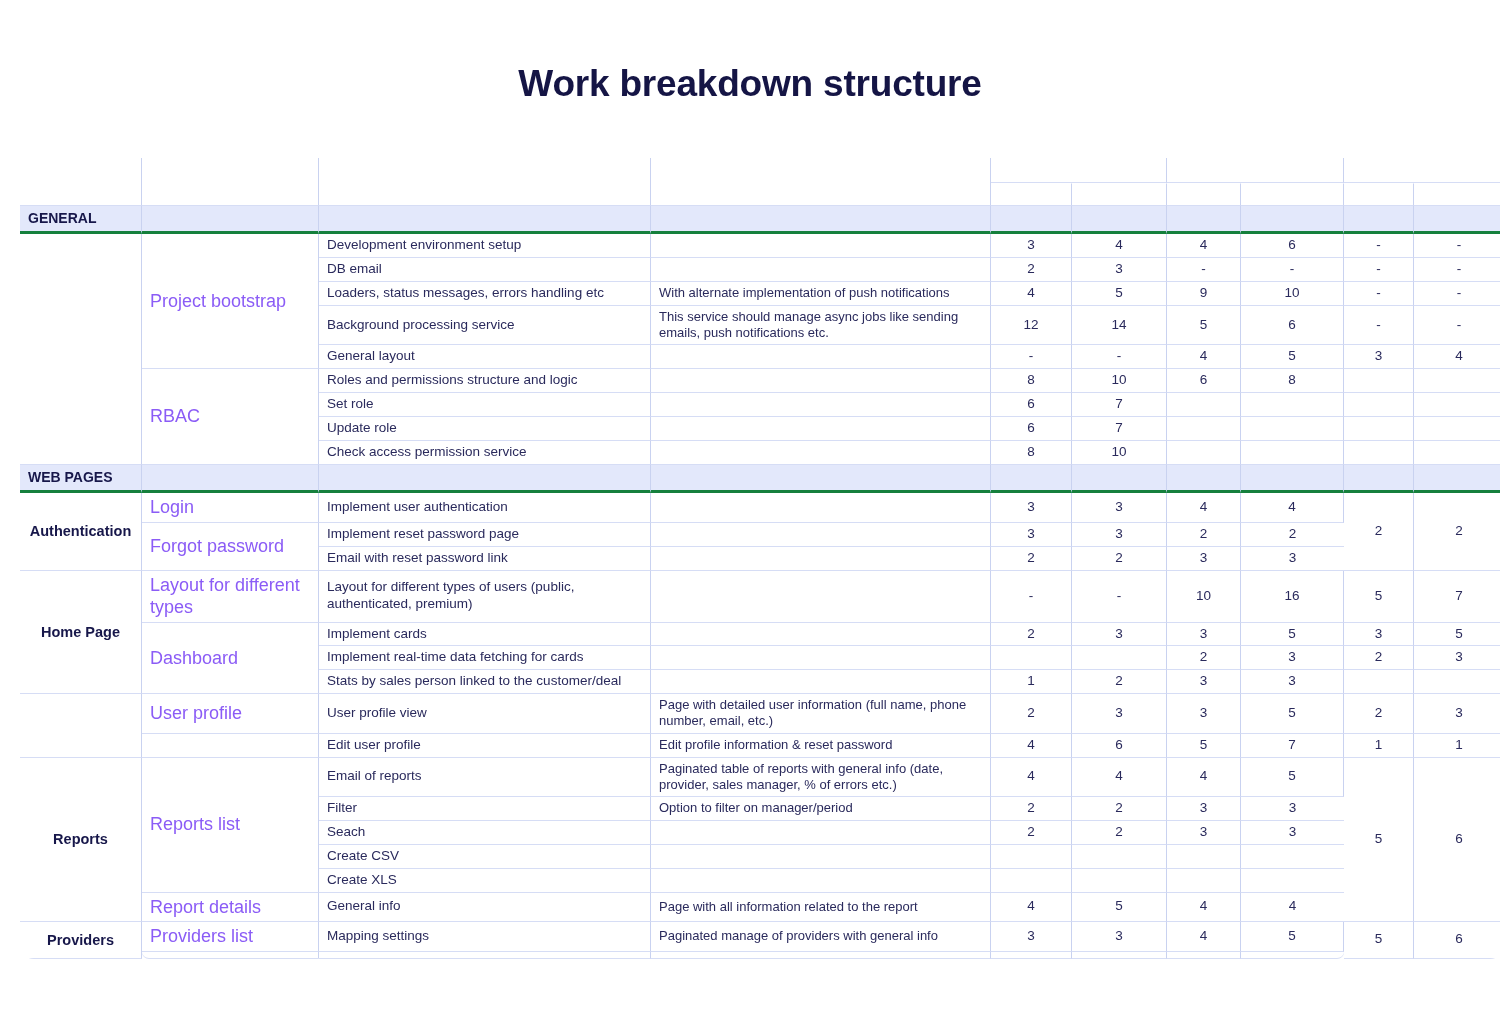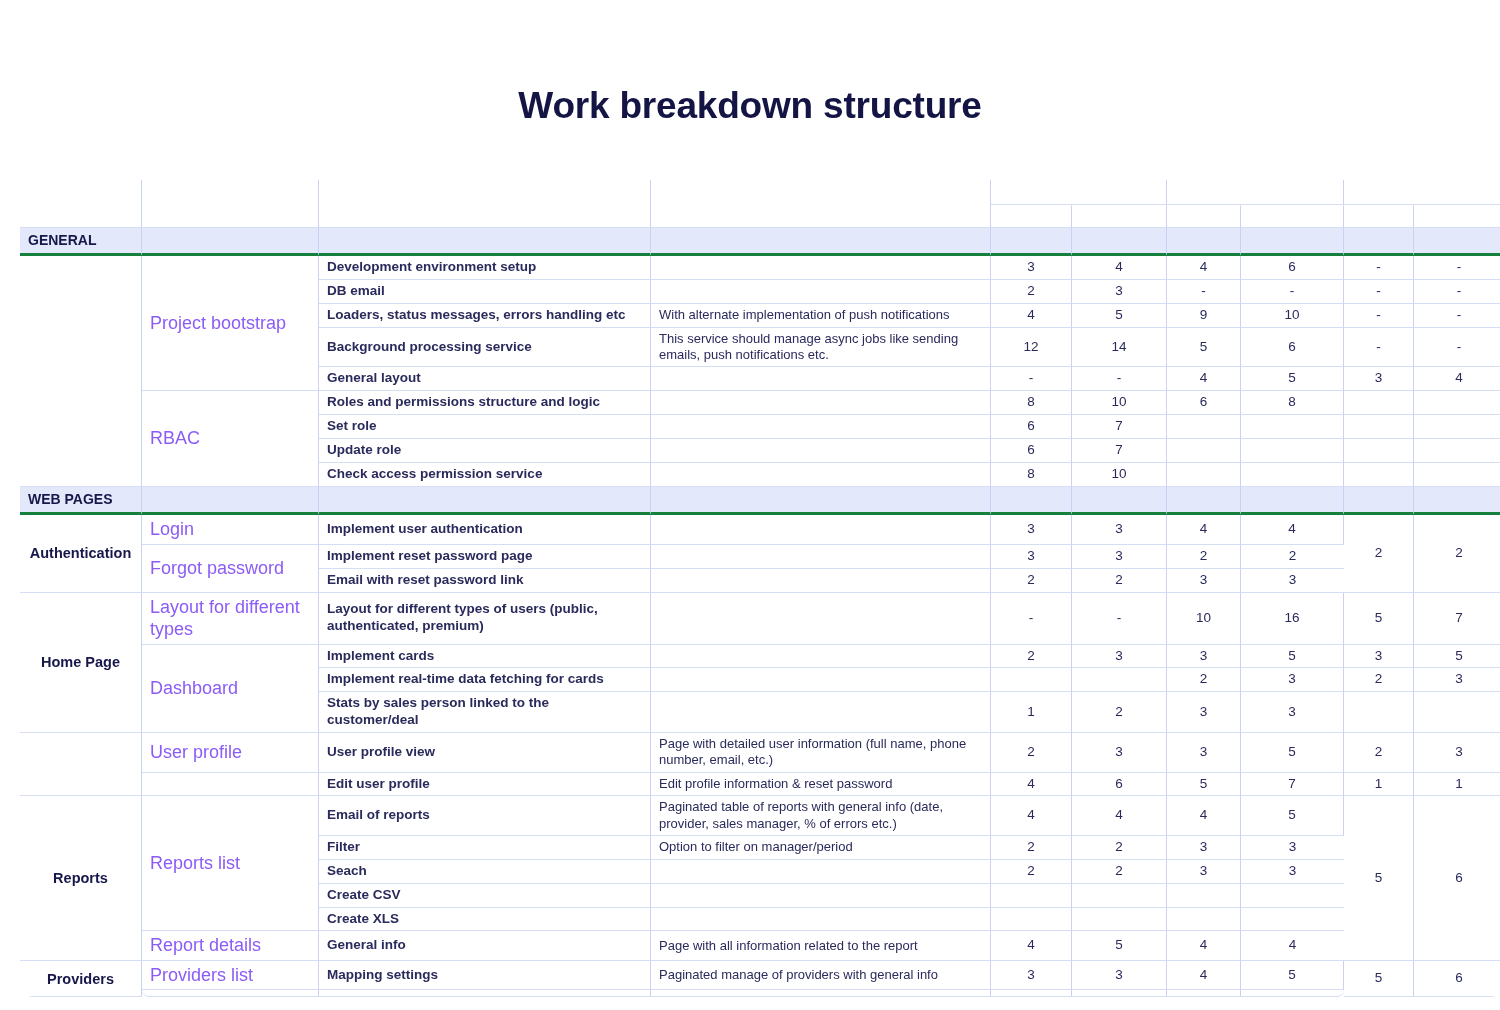--- a/index.html
+++ b/index.html
@@ -13,21 +13,20 @@
     font-family: "Liberation Sans", sans-serif;
     color: #1b1b4b;
     overflow: hidden;
   }
 
   .page {
     position: relative;
     width: 1500px;
     height: 810px;
     box-sizing: border-box;
-    margin-top: 22px;
   }
 
   .page-title {
     text-align: center;
     font-size: 37px;
     font-weight: bold;
     color: #151545;
     letter-spacing: -0.2px;
     margin: 0;
     padding-top: 62px;
@@ -107,21 +106,20 @@
     text-align: center;
   }
   td.feature-cell {
     font-size: 18px;
     color: #8b5cf6;
     vertical-align: middle;
   }
   td.task-cell {
     font-size: 13.5px;
     color: #2a2a5c;
-    font-weight: bold;
   }
   td.comment-cell {
     font-size: 13px;
     color: #2a2a5c;
   }
   td.num {
     text-align: center;
     font-size: 13.5px;
     color: #2a2a5c;
     vertical-align: middle;

